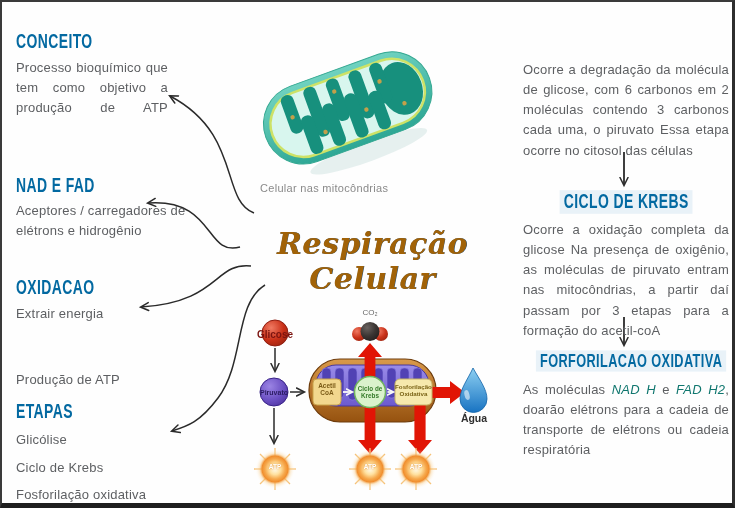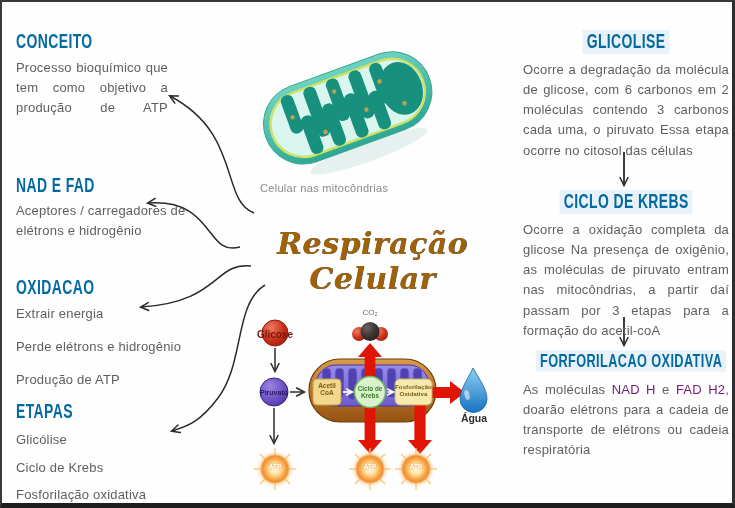--- a/index.html
+++ b/index.html
@@ -17,21 +17,21 @@
   .h-center .hs { transform-origin:center center; background:#e9f2f8; padding:0 5px; }
   .body-txt { font-size:13px; line-height:1.55; color:#5d5f62; letter-spacing:.2px; }
   .just { text-align:justify; }
   .just-all { text-align:justify; text-align-last:justify; }
   .title {
     font-family:"DejaVu Serif", serif; font-style:italic; font-weight:bold;
     font-size:30px; color:#a16207; text-align:center; letter-spacing:.5px;
     text-shadow:.4px 0 0 #27588e;
   }
   .caption { font-size:11px; color:#8a8a8a; letter-spacing:.3px; }
-  .term { color:#701a75; }
+  .term { color:#0f766e;font-style:italic; }
   .lbl { position:absolute; z-index:3; text-align:center; font-weight:bold; line-height:1.15; }
   .lbl-glicose { left:253px; top:327px; width:40px; font-size:10px; color:#7c1410; }
   .lbl-piruvato { left:250px; top:387px; width:44px; font-size:7px; color:#2a1b61; }
   .lbl-acetil { left:310px; top:380px; width:30px; font-size:6.5px; color:#7a5a16; }
   .lbl-krebs { left:351px; top:383px; width:34px; font-size:6.3px; color:#357a2a; }
   .lbl-fosf { left:392px; top:381px; width:39px; font-size:6.2px; color:#7a6316; }
   .lbl-co2 { left:356px; top:306px; width:24px; font-size:8px; font-weight:normal; color:#6a6a6a; }
   .lbl-agua { left:450px; top:410px; width:44px; font-size:10.5px; color:#2f2f2f; }
   .lbl-atp { width:32px; top:461px; font-size:6.5px; color:#fff; text-shadow:0 0 2px #d97f1f; }
 </style>
@@ -186,34 +186,31 @@
     <span class="hs">CONCEITO</span></div>
   <div class="txt body-txt just-all" style="left:14px; top:56px; width:152px;">Processo bioquímico que tem como objetivo a produção de ATP</div>
 
   <div class="txt h-blue" style="left:14px; top:174px;">
     <span class="hs">NAD E FAD</span></div>
   <div class="txt body-txt" style="left:14px; top:199px; width:172px;">Aceptores / carregadores de elétrons e hidrogênio</div>
 
   <div class="txt h-blue" style="left:14px; top:276px;">
     <span class="hs">OXIDACAO</span></div>
   <div class="txt body-txt" style="left:14px; top:302px;">Extrair energia</div>
-  <div class="txt body-txt" style="left:14px; top:335px;">Perde elétrons e hidrogênio</div>
   <div class="txt body-txt" style="left:14px; top:368px;">Produção de ATP</div>
 
   <div class="txt h-blue" style="left:14px; top:400px;">
     <span class="hs">ETAPAS</span></div>
   <div class="txt body-txt" style="left:14px; top:428px;text-align:center;">Glicólise</div>
   <div class="txt body-txt" style="left:14px; top:456px;">Ciclo de Krebs</div>
   <div class="txt body-txt" style="left:14px; top:483px;">Fosforilação oxidativa</div>
 
   <div class="txt caption" style="left:258px; top:180px;">Celular nas mitocôndrias</div>
   <div class="txt title" style="left:228px; top:224px; width:285px;">Respiração Celular</div>
 
-  <div class="txt h-blue h-center" style="left:521px; top:30px; width:206px;">
-    <span class="hs">GLICOLISE</span></div>
   <div class="txt body-txt just" style="left:521px; top:58px; width:206px;">Ocorre a degradação da molécula de glicose, com 6 carbonos em 2 moléculas contendo 3 carbonos cada uma, o piruvato Essa etapa ocorre no citosol das células</div>
 
   <div class="txt h-blue h-center" style="left:521px; top:190px; width:206px;">
     <span class="hs">CICLO DE KREBS</span></div>
   <div class="txt body-txt just" style="left:521px; top:218px; width:206px;">Ocorre a oxidação completa da glicose Na presença de oxigênio, as moléculas de piruvato entram nas mitocôndrias, a partir daí passam por 3 etapas para a formação do acetil-coA</div>
 
   <div class="txt h-blue h-center" style="left:513px; top:350px; width:222px; font-size:15.5px;">
     <span class="hs">FORFORILACAO OXIDATIVA</span></div>
   <div class="txt body-txt just" style="left:521px; top:378px; width:206px;"><span>As moléculas </span><span class="term">NAD H</span><span> e </span><span class="term">FAD H2</span><span>, doarão elétrons para a cadeia de transporte de elétrons ou cadeia respiratória</span></div>
 

